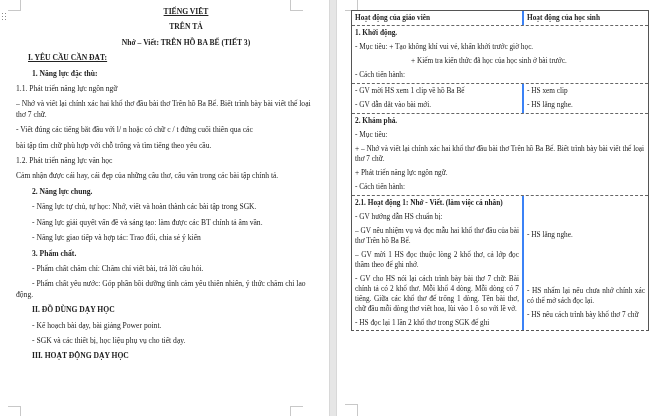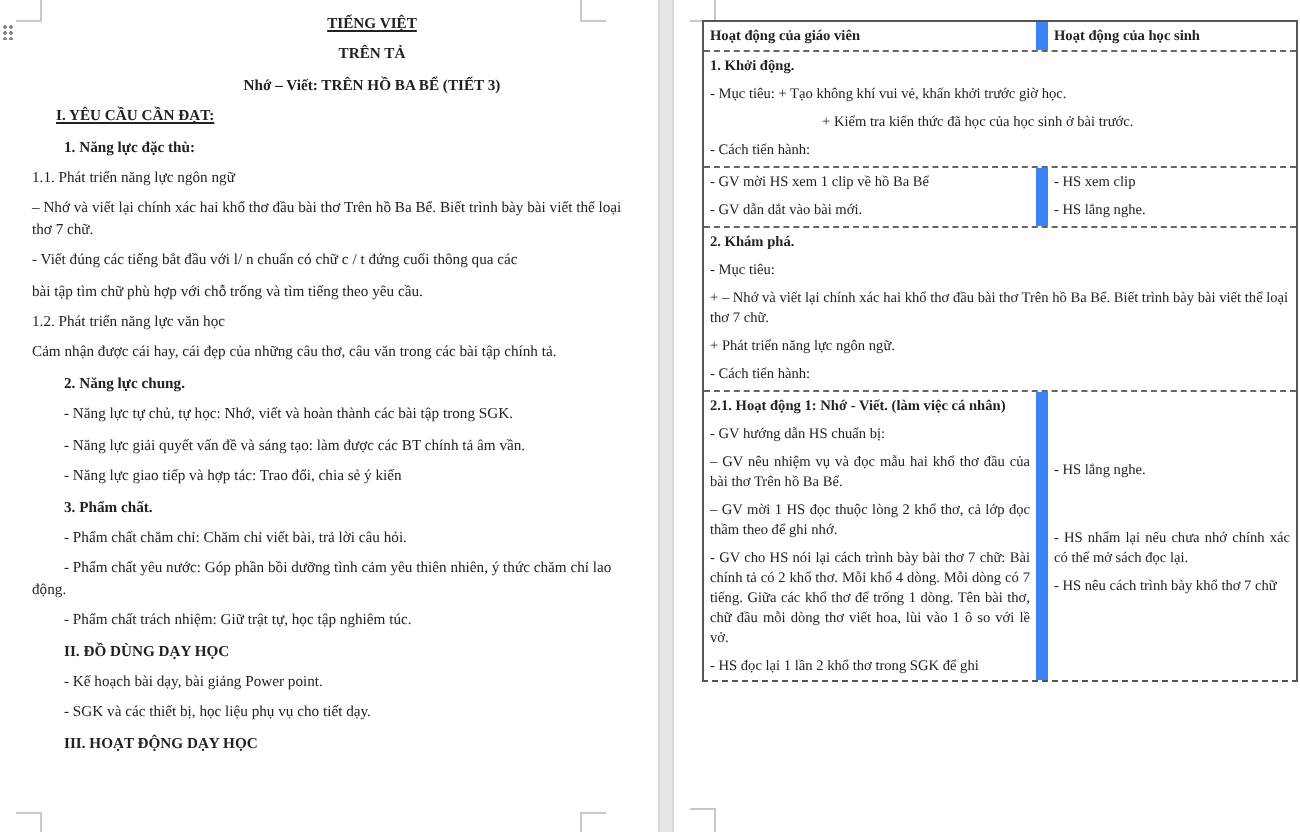--- a/index.html
+++ b/index.html
@@ -34,21 +34,21 @@
   .sp { margin-top:5px; }
 
   
   .tbl {
     position:absolute; left:14px; top:10px; width:296px;
     border:1px solid #555; border-bottom:1px dashed #555;
     font-size:7.3px; line-height:10px;
   }
   .row { display:flex; border-bottom:1px dashed #666; }
   .row:last-child { border-bottom:none; }
-  .col-l { width:172px; border-right:6px solid #3b82f6; padding:2px 3px; box-sizing:border-box; }
+  .col-l { width:172px; border-right:2px solid #3b82f6; padding:2px 3px; box-sizing:border-box; }
   .col-r { flex:1; padding:2px 3px; box-sizing:border-box; }
   .full { width:100%; padding:2px 3px; box-sizing:border-box; }
   .cell-line { margin:0 0 4px 0; }
   .justify { text-align:justify; }
 </style>
 </head>
 <body>
 
 <div class="page" id="page-left">
   <div class="handle"></div>
@@ -58,32 +58,31 @@
   <div class="crop" style="left:290px;top:406px;border-width:1px 0 0 1px;"></div>
 
   <div class="left-content">
     <p class="p c u" style="margin-left:40px;">TIẾNG VIỆT</p>
     <p class="p c sp" style="margin-left:40px;">TRÊN TẢ</p>
     <p class="p c sp" style="margin-left:40px;">Nhớ – Viết:  TRÊN HỒ BA BỂ (TIẾT 3)</p>
     <p class="p b u sp" style="padding-left:12px;">I. YÊU CẦU CẦN ĐẠT:</p>
     <p class="p b sp ind1">1. Năng lực đặc thù:</p>
     <p class="p sp">1.1. Phát triển năng lực ngôn ngữ</p>
     <p class="p sp">– Nhớ và viết lại chính xác hai khổ thơ đầu bài thơ Trên hồ Ba Bể. Biết trình bày bài viết thể loại thơ 7 chữ.</p>
-    <p class="p sp">- Viết đúng các tiếng bắt đầu với l/ n chuẩn có chữ c / t đứng cuối thông qua các</p>
+    <p class="p sp">- Viết đúng các tiếng bắt đầu với l/ n hoặc có chữ c / t đứng cuối thiên qua các</p>
     <p class="p sp">bài tập tìm chữ phù hợp với chỗ trống và tìm tiếng theo yêu cầu.</p>
     <p class="p sp">1.2. Phát triển năng lực văn học</p>
     <p class="p sp">Cảm nhận được cái hay, cái đẹp của những câu thơ, câu văn trong các bài tập chính tả.</p>
     <p class="p b sp ind1">2. Năng lực chung.</p>
     <p class="p sp ind1">- Năng lực tự chủ, tự học: Nhớ, viết và hoàn thành các bài tập trong SGK.</p>
     <p class="p sp ind1">- Năng lực giải quyết vấn đề và sáng tạo: làm được các BT chính tả âm vần.</p>
     <p class="p sp ind1">- Năng lực giao tiếp và hợp tác: Trao đổi, chia sẻ ý kiến</p>
     <p class="p b sp ind1">3. Phẩm chất.</p>
     <p class="p sp ind1">- Phẩm chất chăm chỉ: Chăm chỉ viết bài, trả lời câu hỏi.</p>
     <p class="p sp" style="text-indent:16px;">- Phẩm chất yêu nước: Góp phần bồi dưỡng tình cảm yêu thiên nhiên, ý thức chăm chỉ lao động.</p>
-    <p class="p sp ind1">- Phẩm chất trách nhiệm: Giữ trật tự, học tập nghiêm túc.</p>
     <p class="p b sp ind1">II. ĐỒ DÙNG DẠY HỌC</p>
     <p class="p sp ind1">- Kế hoạch bài dạy, bài giảng Power point.</p>
     <p class="p sp ind1">- SGK và các thiết bị, học liệu phụ vụ cho tiết dạy.</p>
     <p class="p b sp ind1">III. HOẠT ĐỘNG DẠY HỌC</p>
   </div>
 </div>
 
 <div class="gutter"></div>
 
 <div class="page" id="page-right">
@@ -130,18 +129,18 @@
       <div class="col-l justify">
         <p class="cell-line b">2.1. Hoạt động 1: Nhớ - Viết. (làm việc cá nhân)</p>
         <p class="cell-line">- GV hướng dẫn HS chuẩn bị:</p>
         <p class="cell-line">– GV nêu nhiệm vụ và đọc mẫu hai khổ thơ đầu của bài thơ Trên hồ Ba Bể.</p>
         <p class="cell-line" style="">– GV mời 1 HS đọc thuộc lòng 2 khổ thơ, cả lớp đọc thầm theo để ghi nhớ.</p>
         <p class="cell-line">- GV cho HS nói lại cách trình bày bài thơ 7 chữ: Bài chính tả có 2 khổ thơ. Mỗi khổ 4 dòng. Mỗi dòng có 7 tiếng. Giữa các khổ thơ để trống 1 dòng. Tên bài thơ, chữ đầu mỗi dòng thơ viết hoa, lùi vào 1 ô so với lề vở.</p>
         <p class="cell-line" style="margin-bottom:0;">- HS đọc lại 1 lần 2 khổ thơ trong SGK để ghi</p>
       </div>
       <div class="col-r justify">
         <p class="cell-line" style="margin-top:32px;">- HS lắng nghe.</p>
-        <p class="cell-line" style="margin-top:24px;">- HS nhẩm lại nếu chưa nhớ chính xác có thể mở sách đọc lại.</p>
+        <p class="cell-line" style="margin-top:46px;">- HS nhẩm lại nếu chưa nhớ chính xác có thể mở sách đọc lại.</p>
         <p class="cell-line">- HS nêu cách trình bày khổ thơ 7 chữ</p>
       </div>
     </div>
   </div>
 </div>
 
 </body></html>

